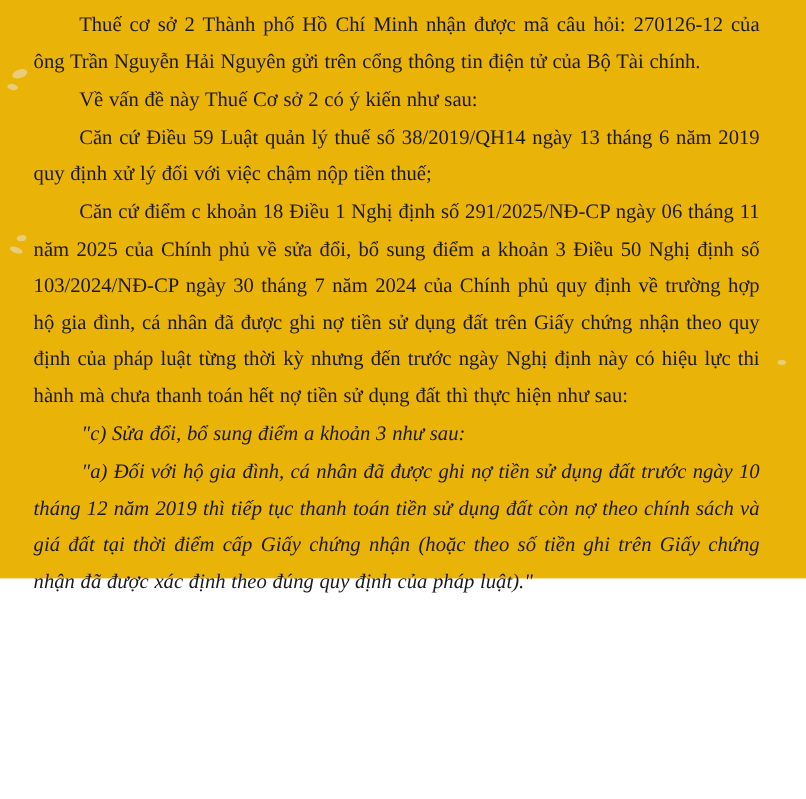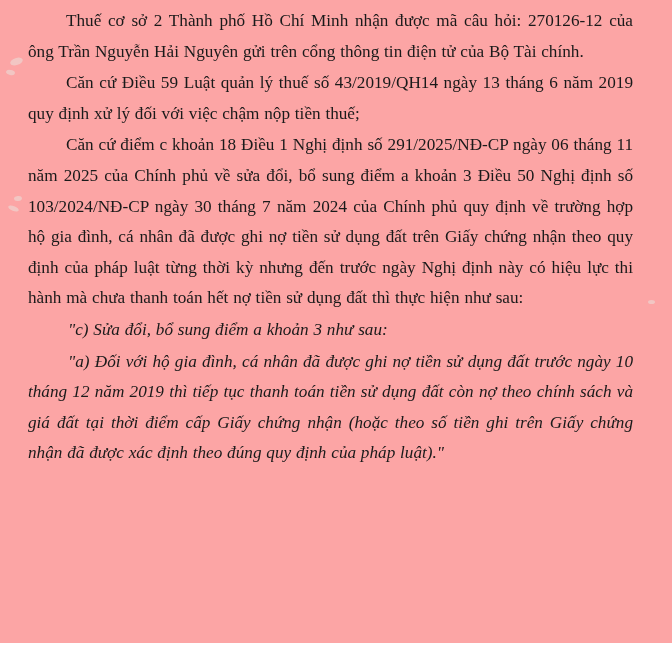--- a/index.html
+++ b/index.html
@@ -10,24 +10,24 @@
     width: 672px;
     height: 666px;
     background: #ffffff;
     font-family: "Liberation Serif", serif;
     color: #1a1a1a;
     overflow: hidden;
   }
   .page {
     position: relative;
     width: 672px;
-    height: 643px;
+    height: 482px;
     box-sizing: border-box;
     padding: 6px 39px 0 28px;
-    background: #fca5a5;
+    background: #eab308;
   }
   
   .speckle {
     position: absolute;
     background: #e9e2dd;
     border-radius: 50%;
     opacity: .55;
     pointer-events: none;
   }
   .s1 { left: 10px;  top: 58px;  width: 13px; height: 7px;  transform: rotate(-18deg); }
@@ -56,18 +56,19 @@
 
 <div class="page">
   <span class="speckle s1"></span>
   <span class="speckle s2"></span>
   <span class="speckle s3"></span>
   <span class="speckle s4"></span>
   <span class="speckle s5"></span>
 
   <div>
     <p>Thuế cơ sở 2 Thành phố Hồ Chí Minh nhận được mã câu hỏi: 270126-12 của ông Trần Nguyễn Hải Nguyên gửi trên cổng thông tin điện tử của Bộ Tài chính.</p>
-    <p>Căn cứ Điều 59 Luật quản lý thuế số 43/2019/QH14 ngày 13 tháng 6 năm 2019 quy định xử lý đối với việc chậm nộp tiền thuế;</p>
+    <p>Về vấn đề này Thuế Cơ sở 2 có ý kiến như sau:</p>
+    <p>Căn cứ Điều 59 Luật quản lý thuế số 38/2019/QH14 ngày 13 tháng 6 năm 2019 quy định xử lý đối với việc chậm nộp tiền thuế;</p>
     <p>Căn cứ điểm c khoản 18 Điều 1 Nghị định số 291/2025/NĐ-CP ngày 06 tháng 11 năm 2025 của Chính phủ về sửa đổi, bổ sung điểm a khoản 3 Điều 50 Nghị định số 103/2024/NĐ-CP ngày 30 tháng 7 năm 2024 của Chính phủ quy định về trường hợp hộ gia đình, cá nhân đã được ghi nợ tiền sử dụng đất trên Giấy chứng nhận theo quy định của pháp luật từng thời kỳ nhưng đến trước ngày Nghị định này có hiệu lực thi hành mà chưa thanh toán hết nợ tiền sử dụng đất thì thực hiện như sau:</p>
     <p class="italic q1 spaced-top">"c) Sửa đổi, bổ sung điểm a khoản 3 như sau:</p>
     <p class="italic q1">"a) Đối với hộ gia đình, cá nhân đã được ghi nợ tiền sử dụng đất trước ngày 10 tháng 12 năm 2019 thì tiếp tục thanh toán tiền sử dụng đất còn nợ theo chính sách và giá đất tại thời điểm cấp Giấy chứng nhận (hoặc theo số tiền ghi trên Giấy chứng nhận đã được xác định theo đúng quy định của pháp luật)."</p>
   </div>
 </div>
 
 </body></html>

